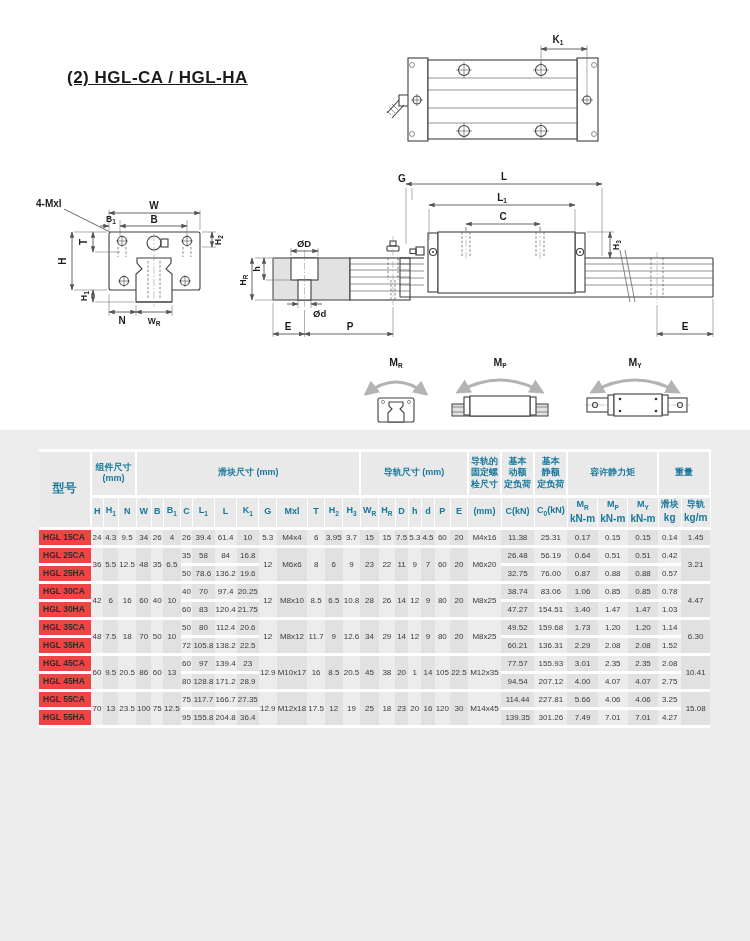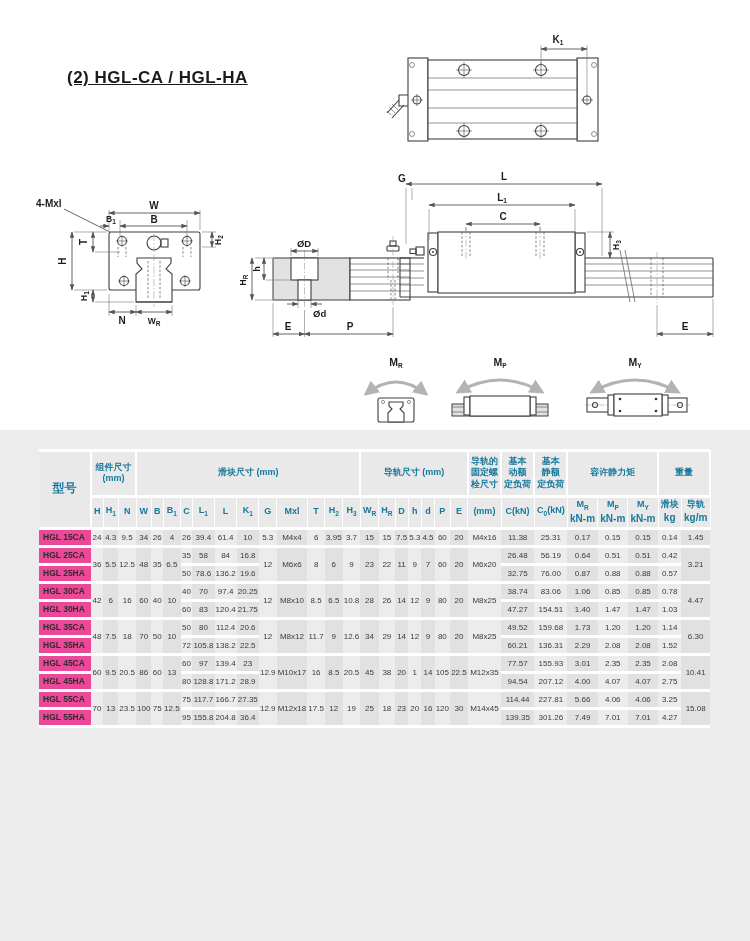--- a/index.html
+++ b/index.html
@@ -13,21 +13,21 @@
   table { border-collapse:collapse; width:672px; }
   th { font-size:9px; font-weight:bold; color:#17789c; background:#e9e9e9;
        border-bottom:3px solid #fff; padding:1px 2px; text-align:center; line-height:1.3; }
   .th-model { border-right:2px solid #fff; width:52px; font-size:12px; }
   .th-group { border-right:2px solid #fff; height:44px; vertical-align:middle; }
   .th-letter { border-right:1px solid #fff; height:32px; vertical-align:middle; white-space:nowrap; }
   .th-letter .unit { font-size:10px;text-align:right; }
   td { font-size:8px; color:#3a3a3a; text-align:center; height:18px; padding:0 1px;
        border-bottom:3px solid #fff; white-space:nowrap; vertical-align:middle; }
   td.dk { background:#e1e1e1; }
-  td.model { background:#ec4899; font-weight:bold; color:#2e2e2e; font-size:8.5px;
+  td.model { background:#ef4444; font-weight:bold; color:#2e2e2e; font-size:8.5px;
              text-align:left; padding-left:4px; width:52px; }
   sub { font-size:6.5px; }
   
   .o   { stroke:#3f3f3f; stroke-width:1.1; fill:none; }
   .of  { stroke:#3f3f3f; stroke-width:1.1; fill:#fff; }
   .og  { stroke:#3f3f3f; stroke-width:1; fill:#e2e2e2; }
   .thin{ stroke:#4a4a4a; stroke-width:0.6; fill:none; }
   .dim { stroke:#555; stroke-width:0.9; fill:none; }
   .ext { stroke:#777; stroke-width:0.6; fill:none; }
   .dsh { stroke:#555; stroke-width:0.7; stroke-dasharray:2.5,1.8; fill:none; }

